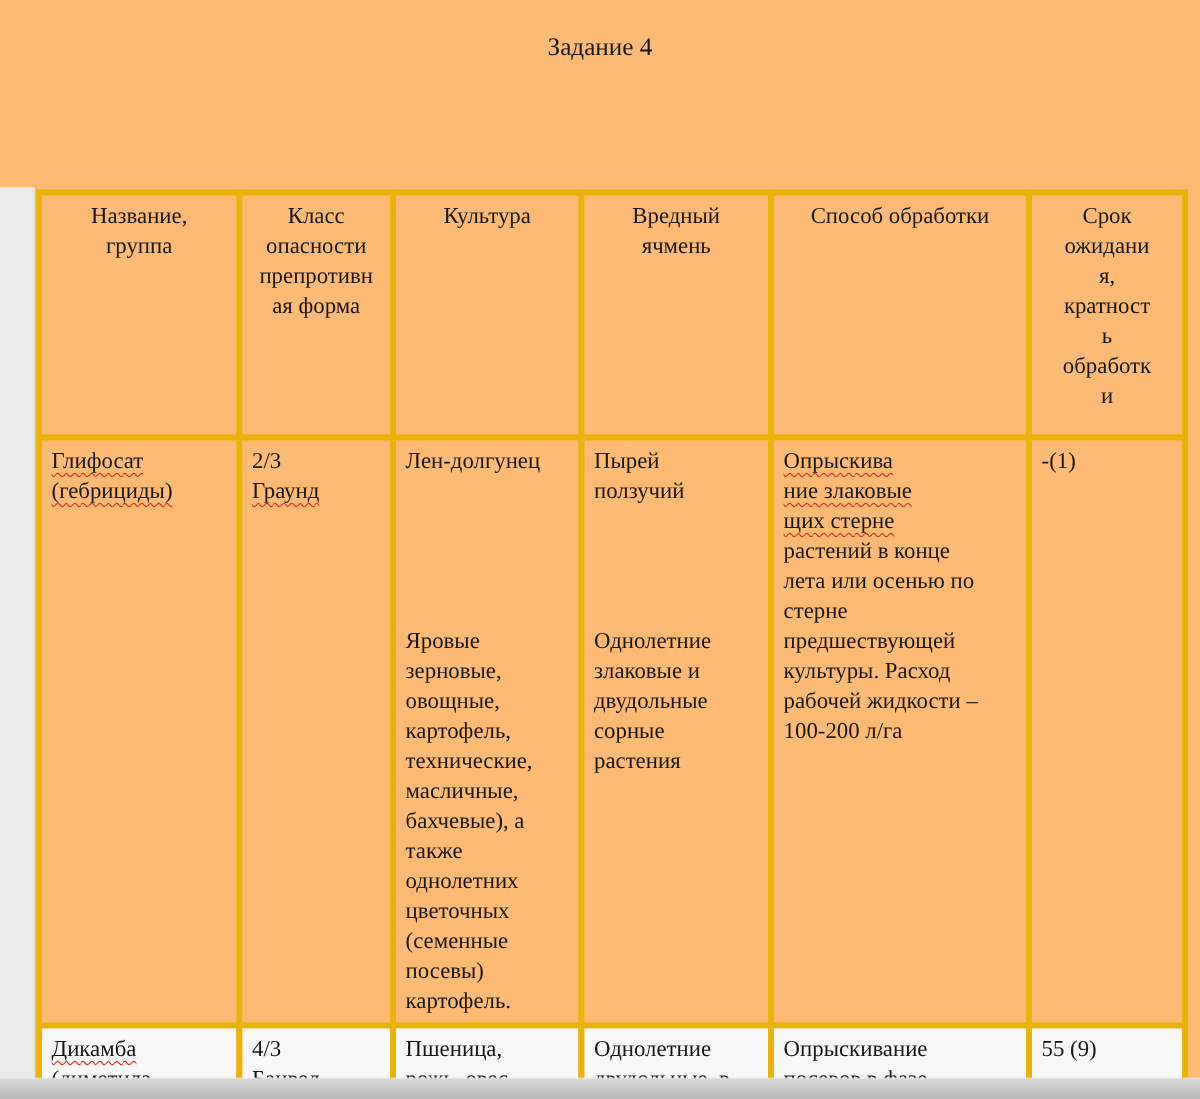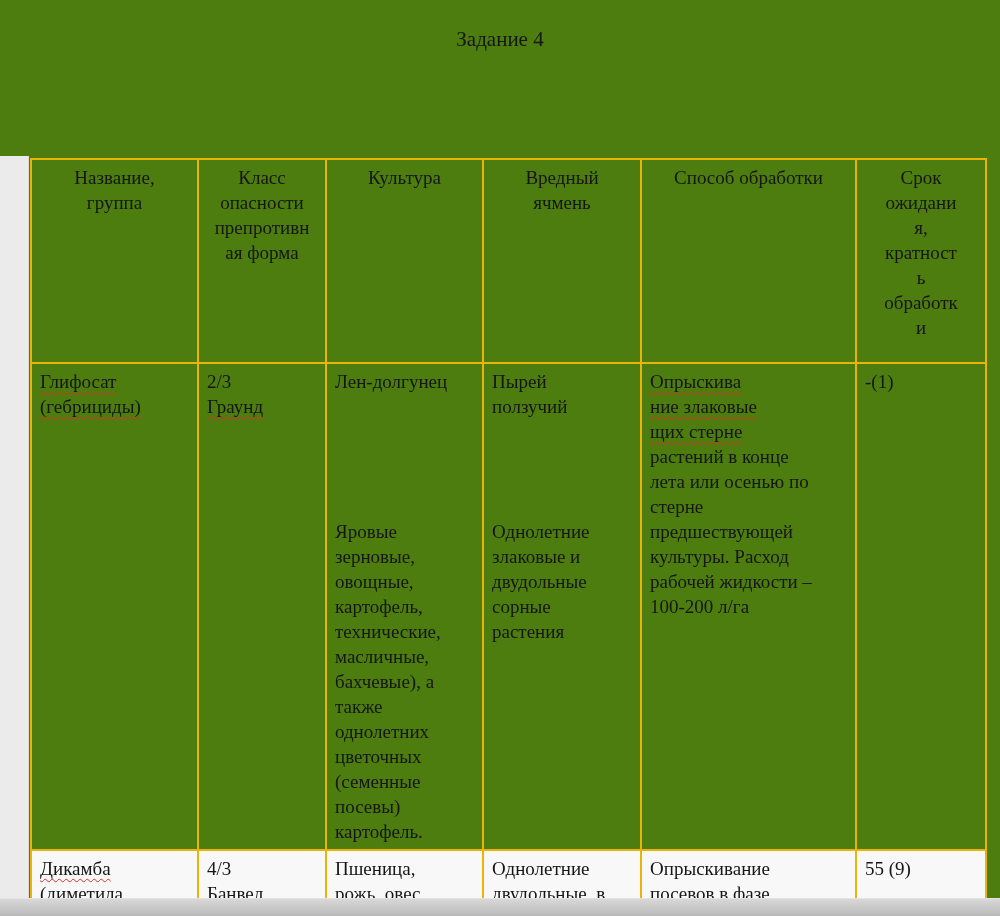--- a/index.html
+++ b/index.html
@@ -1,23 +1,23 @@
 <!DOCTYPE html>
 <html style="--wavy: #d93025;"><head>
 <meta charset="utf-8">
 <style>
   html,body{margin:0;padding:0;}
   body{width:1000px;height:916px;overflow:hidden;background:#fff;
        font-family:"Liberation Serif","DejaVu Serif",serif;color:#161616;}
-  .page{position:relative;width:1000px;height:916px;background:#4d7c0f;overflow:hidden;}
+  .page{position:relative;width:1000px;height:916px;background:#fdba74;overflow:hidden;}
   .doc-title{padding-top:26px;text-align:center;font-size:21px;line-height:26px;}
   .doc-subtitle{margin-top:22px;text-align:center;font-size:21px;line-height:26px;}
   table.doc-table{position:absolute;top:158px;left:30px;border-collapse:collapse;
        table-layout:fixed;width:955px;}
-  th,td{border:2px solid #eab308;vertical-align:top;padding:5px 8px;
+  th,td{border:5px solid #eab308;vertical-align:top;padding:5px 8px;
        font-size:19px;line-height:25px;white-space:pre-line;font-weight:normal;
        overflow:hidden;}
   th{text-align:center;height:204px;box-sizing:border-box;}
   td{text-align:left;}
   tr.tall td{height:476px;box-sizing:border-box;margin-top:16px;}
   tbody tr:last-child td{background:#f8f8f8;}
   .wavy{text-decoration-line:underline;text-decoration-style:wavy;
        text-decoration-color:var(--wavy,#d93025);text-decoration-thickness:1px;
        text-underline-offset:3px;text-decoration-skip-ink:none;}
   .left-gutter{position:absolute;left:0;top:156px;width:28px;height:760px;

